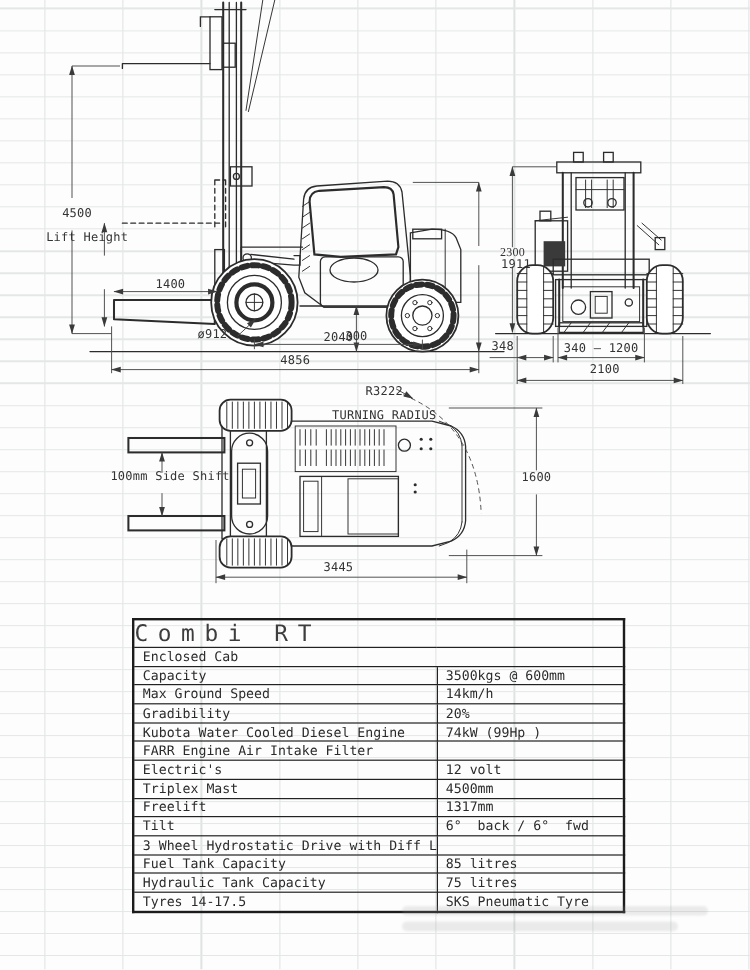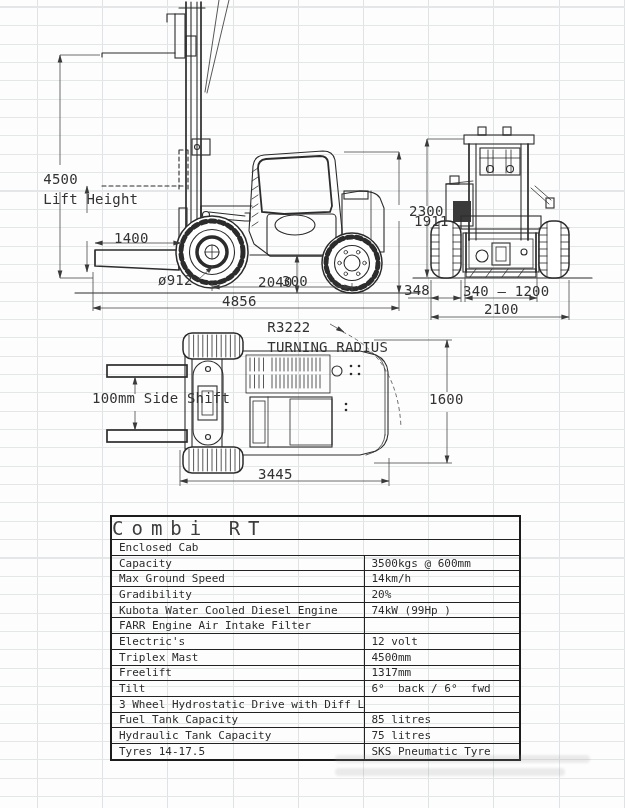--- a/index.html
+++ b/index.html
@@ -15,22 +15,22 @@
   svg.art{position:absolute;left:0;top:0;}
   .lines{stroke:#2c2c2c;stroke-width:1.1;fill:none;stroke-linecap:round;}
   .thin{stroke-width:0.8;}
   .thick{stroke-width:1.7;}
   .dim{stroke:#4a4a4a;stroke-width:0.8;fill:none;}
   .dash{stroke-dasharray:4 3;}
   .tread{stroke-dasharray:5 4;stroke-width:5;}
   .wfill{fill:#ffffff;}
   .dot{fill:#2c2c2c;stroke:none;}
   .dimlabel{
-    position:absolute;font-size:14px;line-height:10px;color:#333;
-    text-align:left;letter-spacing:0.2px;white-space:pre;
+    position:absolute;font-size:10px;line-height:10px;color:#333;
+    text-align:center;letter-spacing:0.2px;white-space:pre;
   }
   .spec{
     position:absolute;left:110px;top:515px;width:409px;
     border-collapse:collapse;table-layout:fixed;
     font-family:"DejaVu Sans Mono",monospace;color:#2b2b2b;
   }
   .spec td{
     border:1.2px solid #222;height:14.7px;font-size:11px;
     padding:0 0 0 7px;white-space:pre;overflow:hidden;vertical-align:middle;
   }
@@ -259,21 +259,21 @@
   <span>4500</span><br>
   <span>Lift Height</span>
 </div>
 <div class="dimlabel" style="left:114px;top:233px;width:56px;">1400</div>
 <div class="dimlabel" style="left:158px;top:275px;width:38px;">ø912</div>
 <div class="dimlabel" style="left:282px;top:276px;width:30px;">300</div>
 <div class="dimlabel" style="left:258px;top:277px;width:48px;">2040</div>
 <div class="dimlabel" style="left:222px;top:296px;width:48px;">4856</div>
 <div class="dimlabel" style="left:383px;top:216px;width:32px;padding-left:31px;">1911</div>
 
-<div class="dimlabel" style="left:409px;top:206px;width:36px;">2300</div>
+<div class="dimlabel" style="left:409px;top:206px;width:36px;font-family:Liberation Serif, serif;">2300</div>
 <div class="dimlabel" style="left:404px;top:285px;width:30px;">348</div>
 <div class="dimlabel" style="left:463px;top:286px;width:76px;">340 – 1200</div>
 <div class="dimlabel" style="left:484px;top:304px;width:40px;">2100</div>
 
 <div class="dimlabel" style="left:250px;top:312px;width:128px;">
   <span>R3222</span><br>
   <span>TURNING RADIUS</span>
 </div>
 <div class="dimlabel" style="left:92px;top:393px;width:86px;">100mm Side Shift</div>
 <div class="dimlabel" style="left:429px;top:394px;width:36px;">1600</div>

